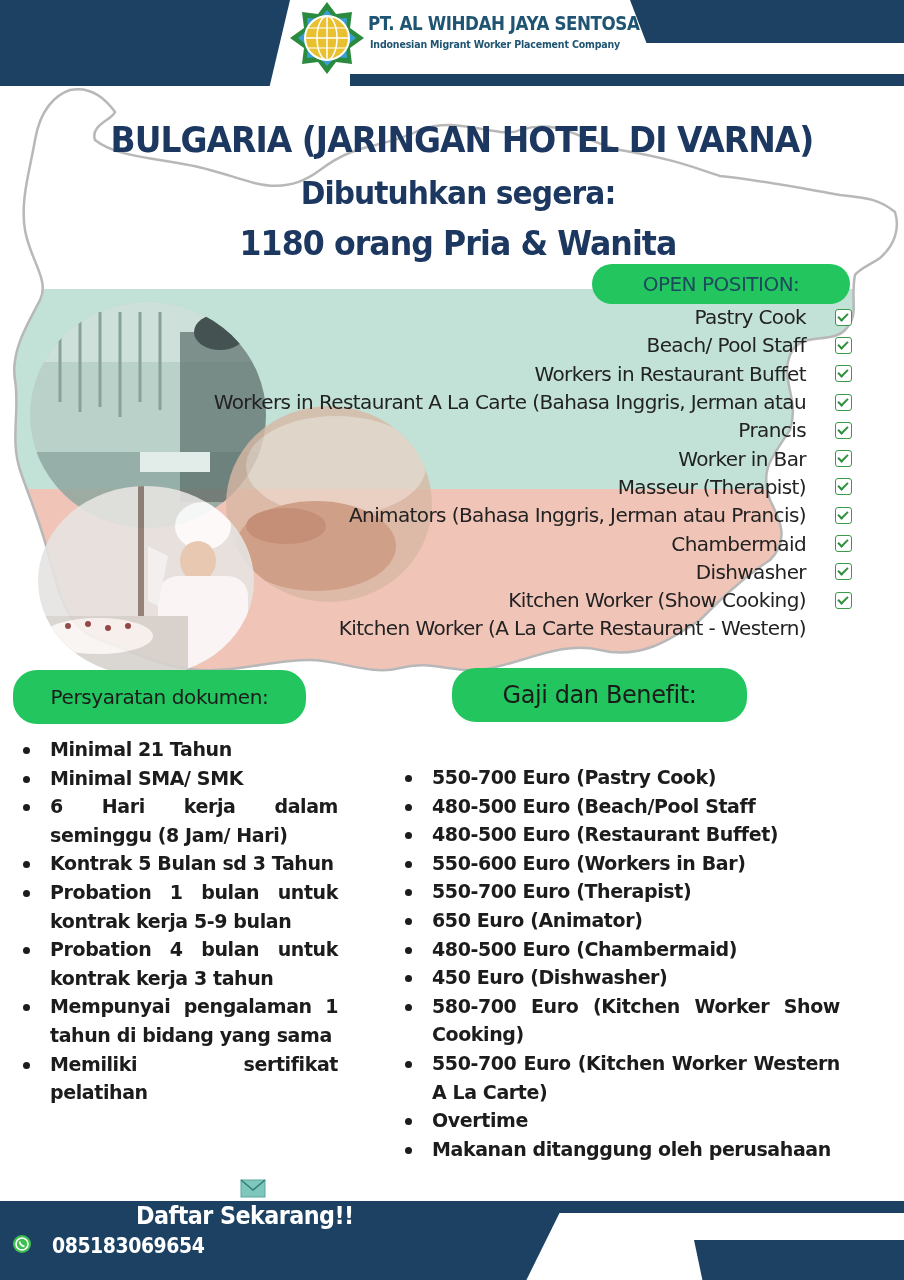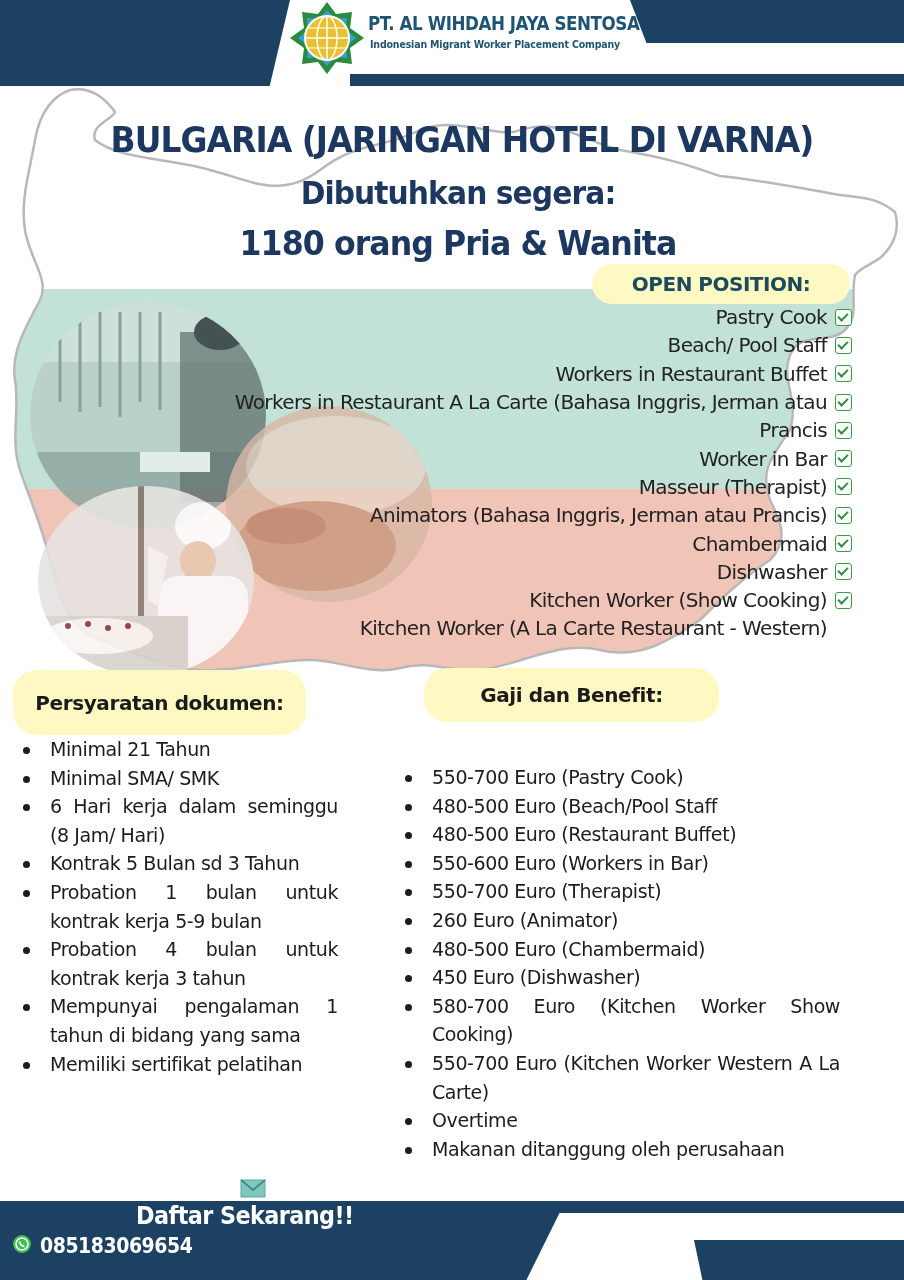--- a/index.html
+++ b/index.html
@@ -21,53 +21,53 @@
     
     #map { left: 0; top: 84px; width: 904px; height: 600px; }
 
     
     .title-line { left: 0; width: 904px; text-align: center; font-family: "DejaVu Sans", sans-serif; font-weight: bold; color: #1c3760; white-space: nowrap; }
     #title-1 { top: 120px; font-size: 35px; letter-spacing: -1px; left: 10px; transform: scaleX(0.94); }
     #title-2 { top: 174px; font-size: 32px; letter-spacing: -1px; left: 6px; transform: scaleX(0.93); }
     #title-3 { top: 223px; font-size: 34px; letter-spacing: -1px; left: 6px; transform: scaleX(0.93); }
 
     
-    .pill { background: #fef9c3; border-radius: 24px; display: flex; align-items: center; justify-content: center; font-family: "DejaVu Sans", sans-serif; font-weight: bold; white-space: nowrap; }
+    .pill { background: #22c55e; border-radius: 24px; display: flex; align-items: center; justify-content: center; font-family: "DejaVu Sans", sans-serif; font-weight: normal; white-space: nowrap; }
     #pill-open { left: 592px; top: 264px; width: 258px; height: 40px; color: #1d4a5d; font-size: 20px; letter-spacing: -0.5px; }
-    #pill-req { left: 13px; top: 670px; width: 293px; height: 65px; color: #1b1b1b; font-size: 20px; letter-spacing: -0.4px; }
-    #pill-sal { left: 424px; top: 668px; width: 295px; height: 54px; color: #1b1b1b; font-size: 20px; letter-spacing: -0.4px; }
+    #pill-req { left: 13px; top: 670px; width: 293px; height: 54px; color: #1b1b1b; font-size: 20px; letter-spacing: -0.4px; }
+    #pill-sal { left: 452px; top: 668px; width: 295px; height: 54px; color: #1b1b1b; font-size: 24px; letter-spacing: -0.4px; }
 
     
     .photo { border-radius: 50%; overflow: hidden; }
     #photo-1 { left: 30px; top: 302px; width: 236px; height: 226px; opacity: 0.85; }
     #photo-2 { left: 226px; top: 406px; width: 206px; height: 196px; opacity: 0.8; }
     #photo-3 { left: 38px; top: 486px; width: 216px; height: 190px; opacity: 0.9; }
 
     
     #positions { left: 100px; top: 303px; width: 752px; }
-    .pos-row { display: flex; justify-content: flex-end; align-items: center; height: 28.3px; white-space: nowrap; }
+    .pos-row { display: flex; justify-content: flex-end; align-items: center; height: 28.3px; white-space: nowrap; gap: 21px; }
     .pos-label { font-family: "DejaVu Sans", sans-serif; font-size: 20px; color: #222; letter-spacing: -0.6px; }
     .checkbox { display: inline-block; width: 17px; height: 17px; border: 1.6px solid #3a9a4a; border-radius: 3px; margin-left: 8px; position: relative; background: #fff; flex-shrink: 0; }
     .checkbox::after { content: ""; position: absolute; left: 4px; top: 1px; width: 4px; height: 8px; border: solid #2f8f3f; border-width: 0 2.2px 2.2px 0; transform: rotate(45deg); }
     .checkbox.empty { visibility: hidden; }
 
     
     .bullets { list-style: none; font-family: "DejaVu Sans", sans-serif; font-size: 19px; color: #1c1c1c; letter-spacing: -0.4px; }
-    .bullets li { position: relative; padding-left: 36px; line-height: 28.6px; text-align: justify; text-align-last: left; }
+    .bullets li { position: relative; padding-left: 36px; line-height: 28.6px; text-align: justify; text-align-last: left; font-weight: bold; }
     .bullets li::before { content: ""; position: absolute; left: 9px; top: 12px; width: 7px; height: 7px; border-radius: 50%; background: #1c1c1c; }
     #req-list { left: 14px; top: 735px; width: 324px; }
     #sal-list { left: 396px; top: 763px; width: 444px; }
 
     
     #ftr-left { left: 0; top: 1201px; width: 560px; height: 79px; background: #1d4162; clip-path: polygon(0 0, 100% 0, 100% 14%, 94% 100%, 0 100%); }
     #ftr-top { left: 550px; top: 1201px; width: 354px; height: 12px; background: #1d4162; }
     #ftr-right { left: 694px; top: 1240px; width: 210px; height: 40px; background: #1d4162; clip-path: polygon(0 0, 100% 0, 100% 100%, 4% 100%); }
 
     #cta { left: 136px; top: 1202px; font-family: "DejaVu Sans", sans-serif; font-weight: bold; font-size: 24px; color: #ffffff; letter-spacing: -0.6px; transform: scaleX(0.93); transform-origin: left; white-space: nowrap; }
-    #phone-wrap { left: 12px; top: 1234px; display: flex; align-items: center; gap: 8px; text-align: center; }
+    #phone-wrap { left: 12px; top: 1234px; display: flex; align-items: center; gap: 20px; text-align: center; }
     #phone-text { font-family: "DejaVu Sans", sans-serif; font-weight: bold; font-size: 21px; color: #fff; letter-spacing: -0.5px; transform: scaleX(0.9); transform-origin: left; white-space: nowrap; }
     #email-wrap { left: 240px; top: 1178px; display: flex; align-items: center; gap: 4px; }
     #email-text { font-family: "DejaVu Sans", sans-serif; font-weight: bold; font-size: 21px; color: #fff; letter-spacing: -0.5px; transform: scaleX(0.9); transform-origin: left; white-space: nowrap; }
   </style>
 </head>
 <body>
 
 <div class="layer" id="hdr-left"></div>
 <div class="layer" id="hdr-right-top"></div>
 <div class="layer" id="hdr-right-bottom"></div>
@@ -215,21 +215,21 @@
   <li>Memiliki sertifikat pelatihan</li>
 </ul>
 
 <div class="layer pill" id="pill-sal">Gaji dan Benefit:</div>
 <ul class="layer bullets" id="sal-list">
   <li>550-700 Euro (Pastry Cook)</li>
   <li>480-500 Euro (Beach/Pool Staff</li>
   <li>480-500 Euro (Restaurant Buffet)</li>
   <li>550-600 Euro (Workers in Bar)</li>
   <li>550-700 Euro (Therapist)</li>
-  <li>260 Euro (Animator)</li>
+  <li>650 Euro (Animator)</li>
   <li>480-500 Euro (Chambermaid)</li>
   <li>450 Euro (Dishwasher)</li>
   <li>580-700 Euro (Kitchen Worker Show Cooking)</li>
   <li>550-700 Euro (Kitchen Worker Western A La Carte)</li>
   <li>Overtime</li>
   <li>Makanan ditanggung oleh perusahaan</li>
 </ul>
 
 <div class="layer" id="ftr-left"></div>
 <div class="layer" id="ftr-top"></div>

